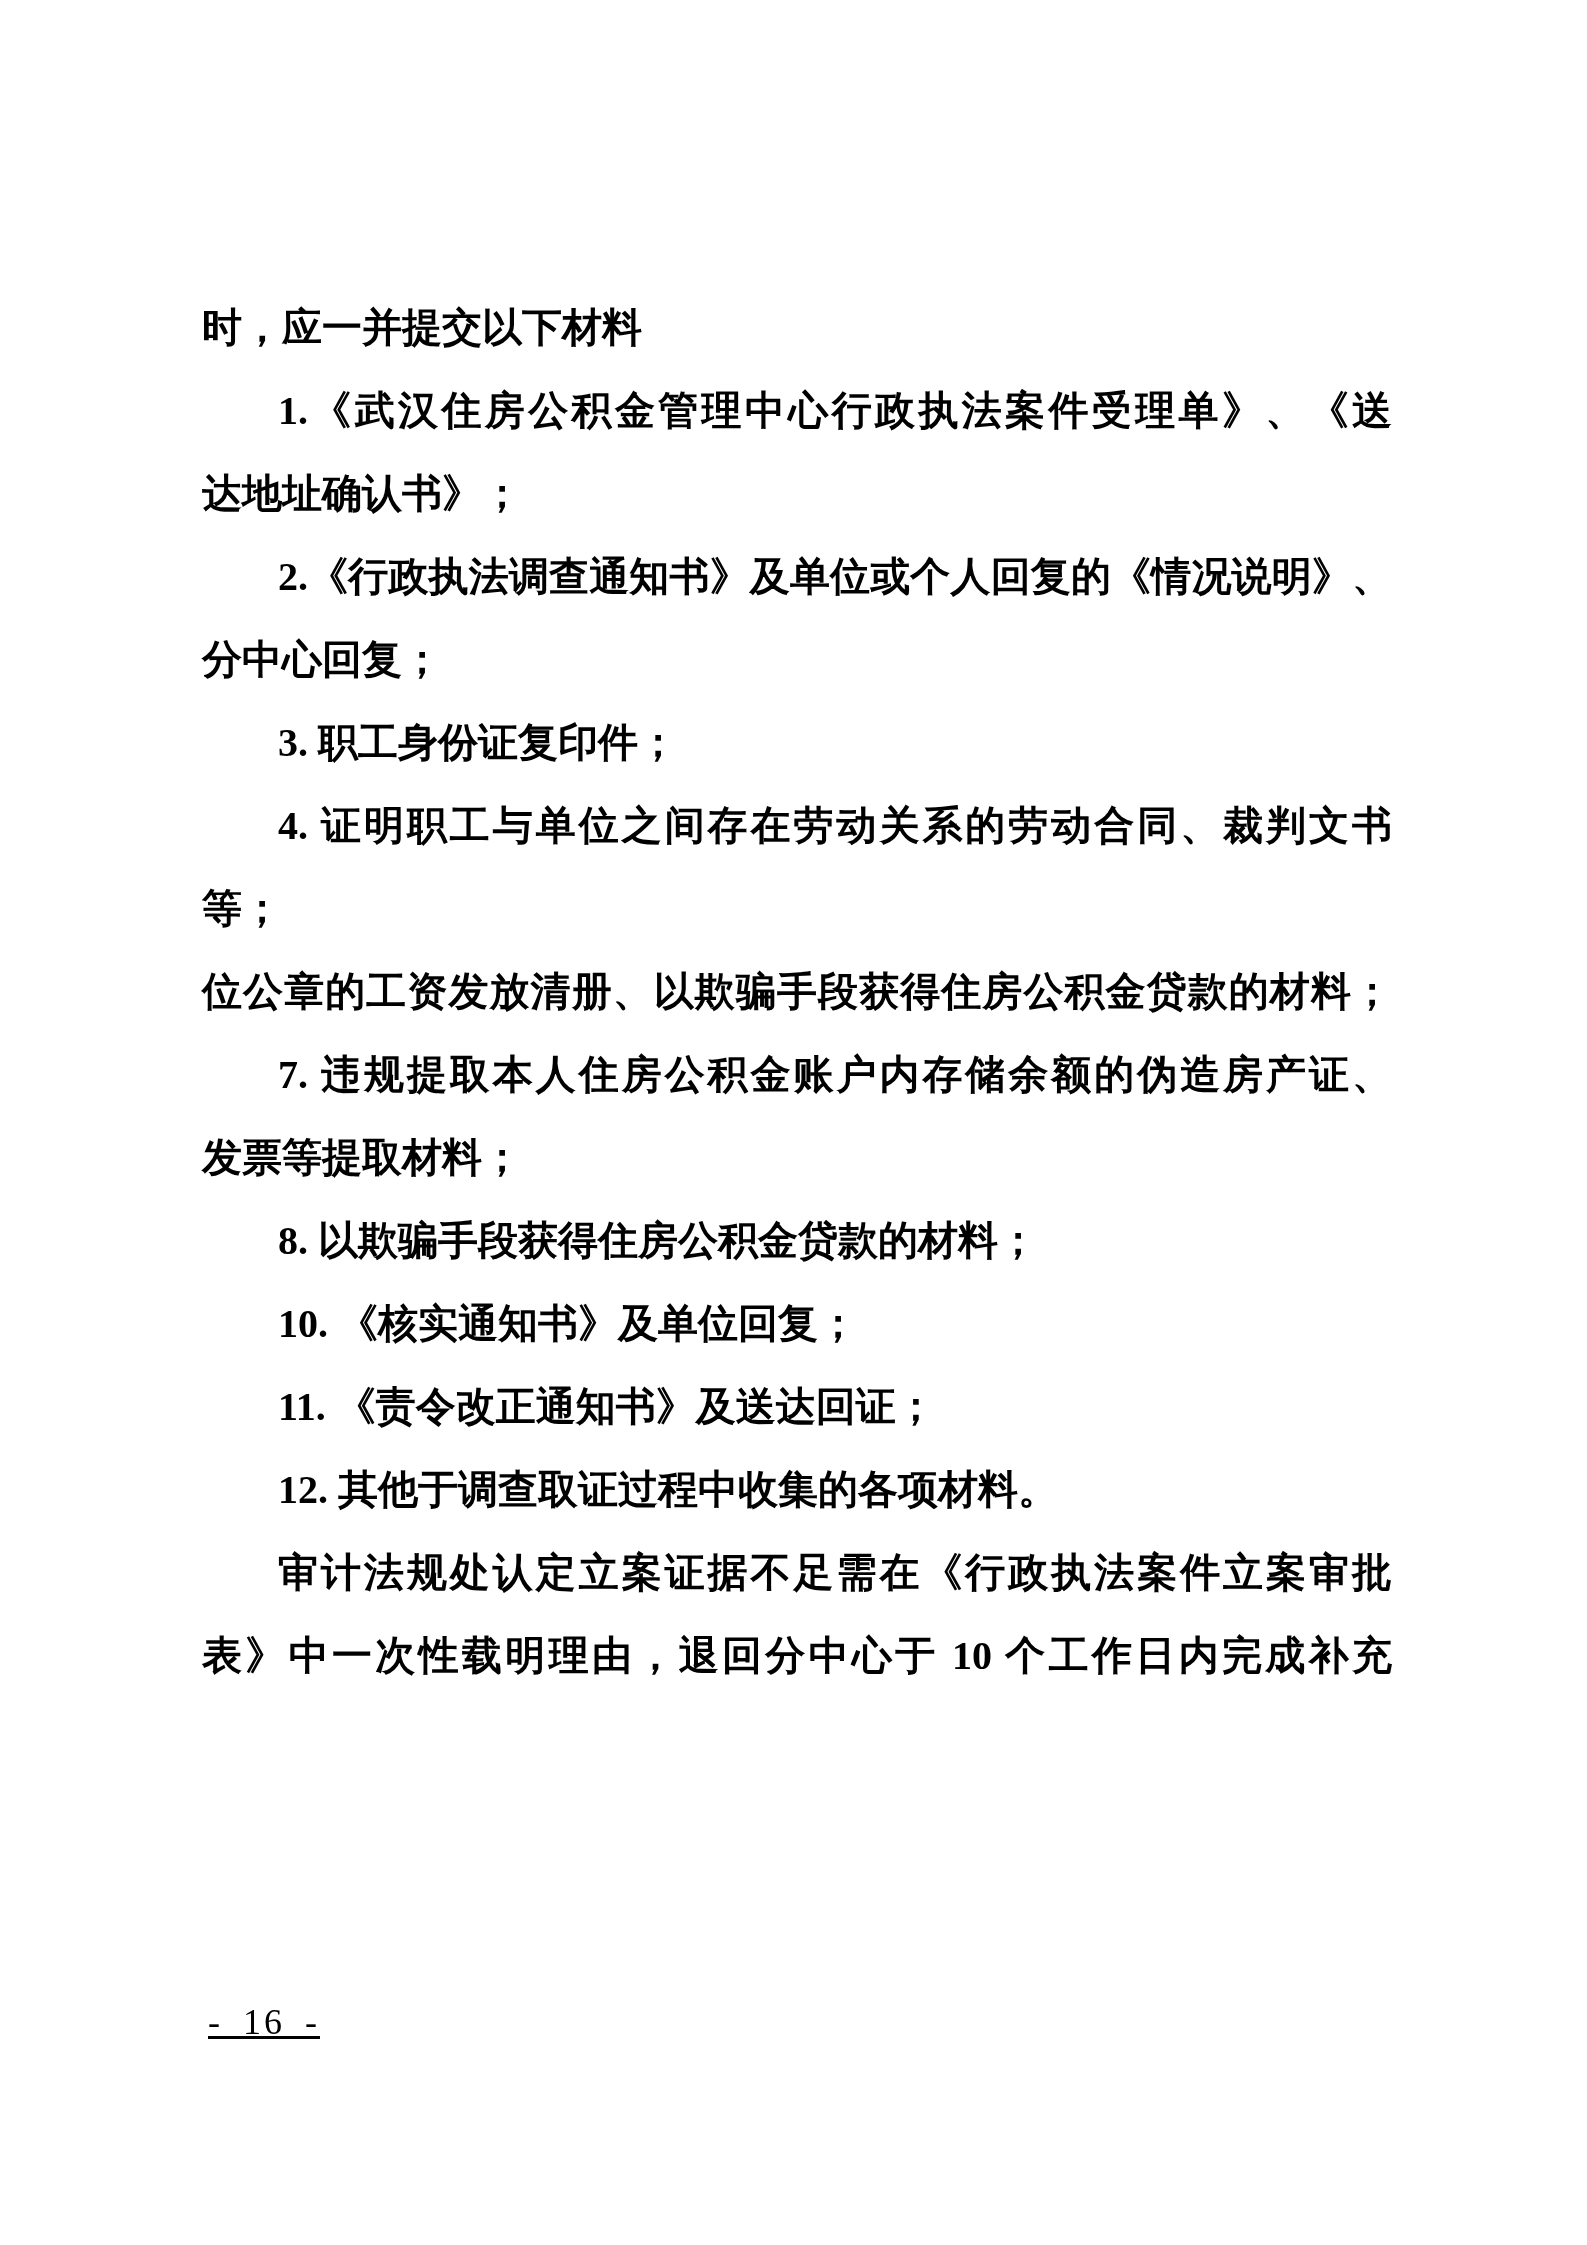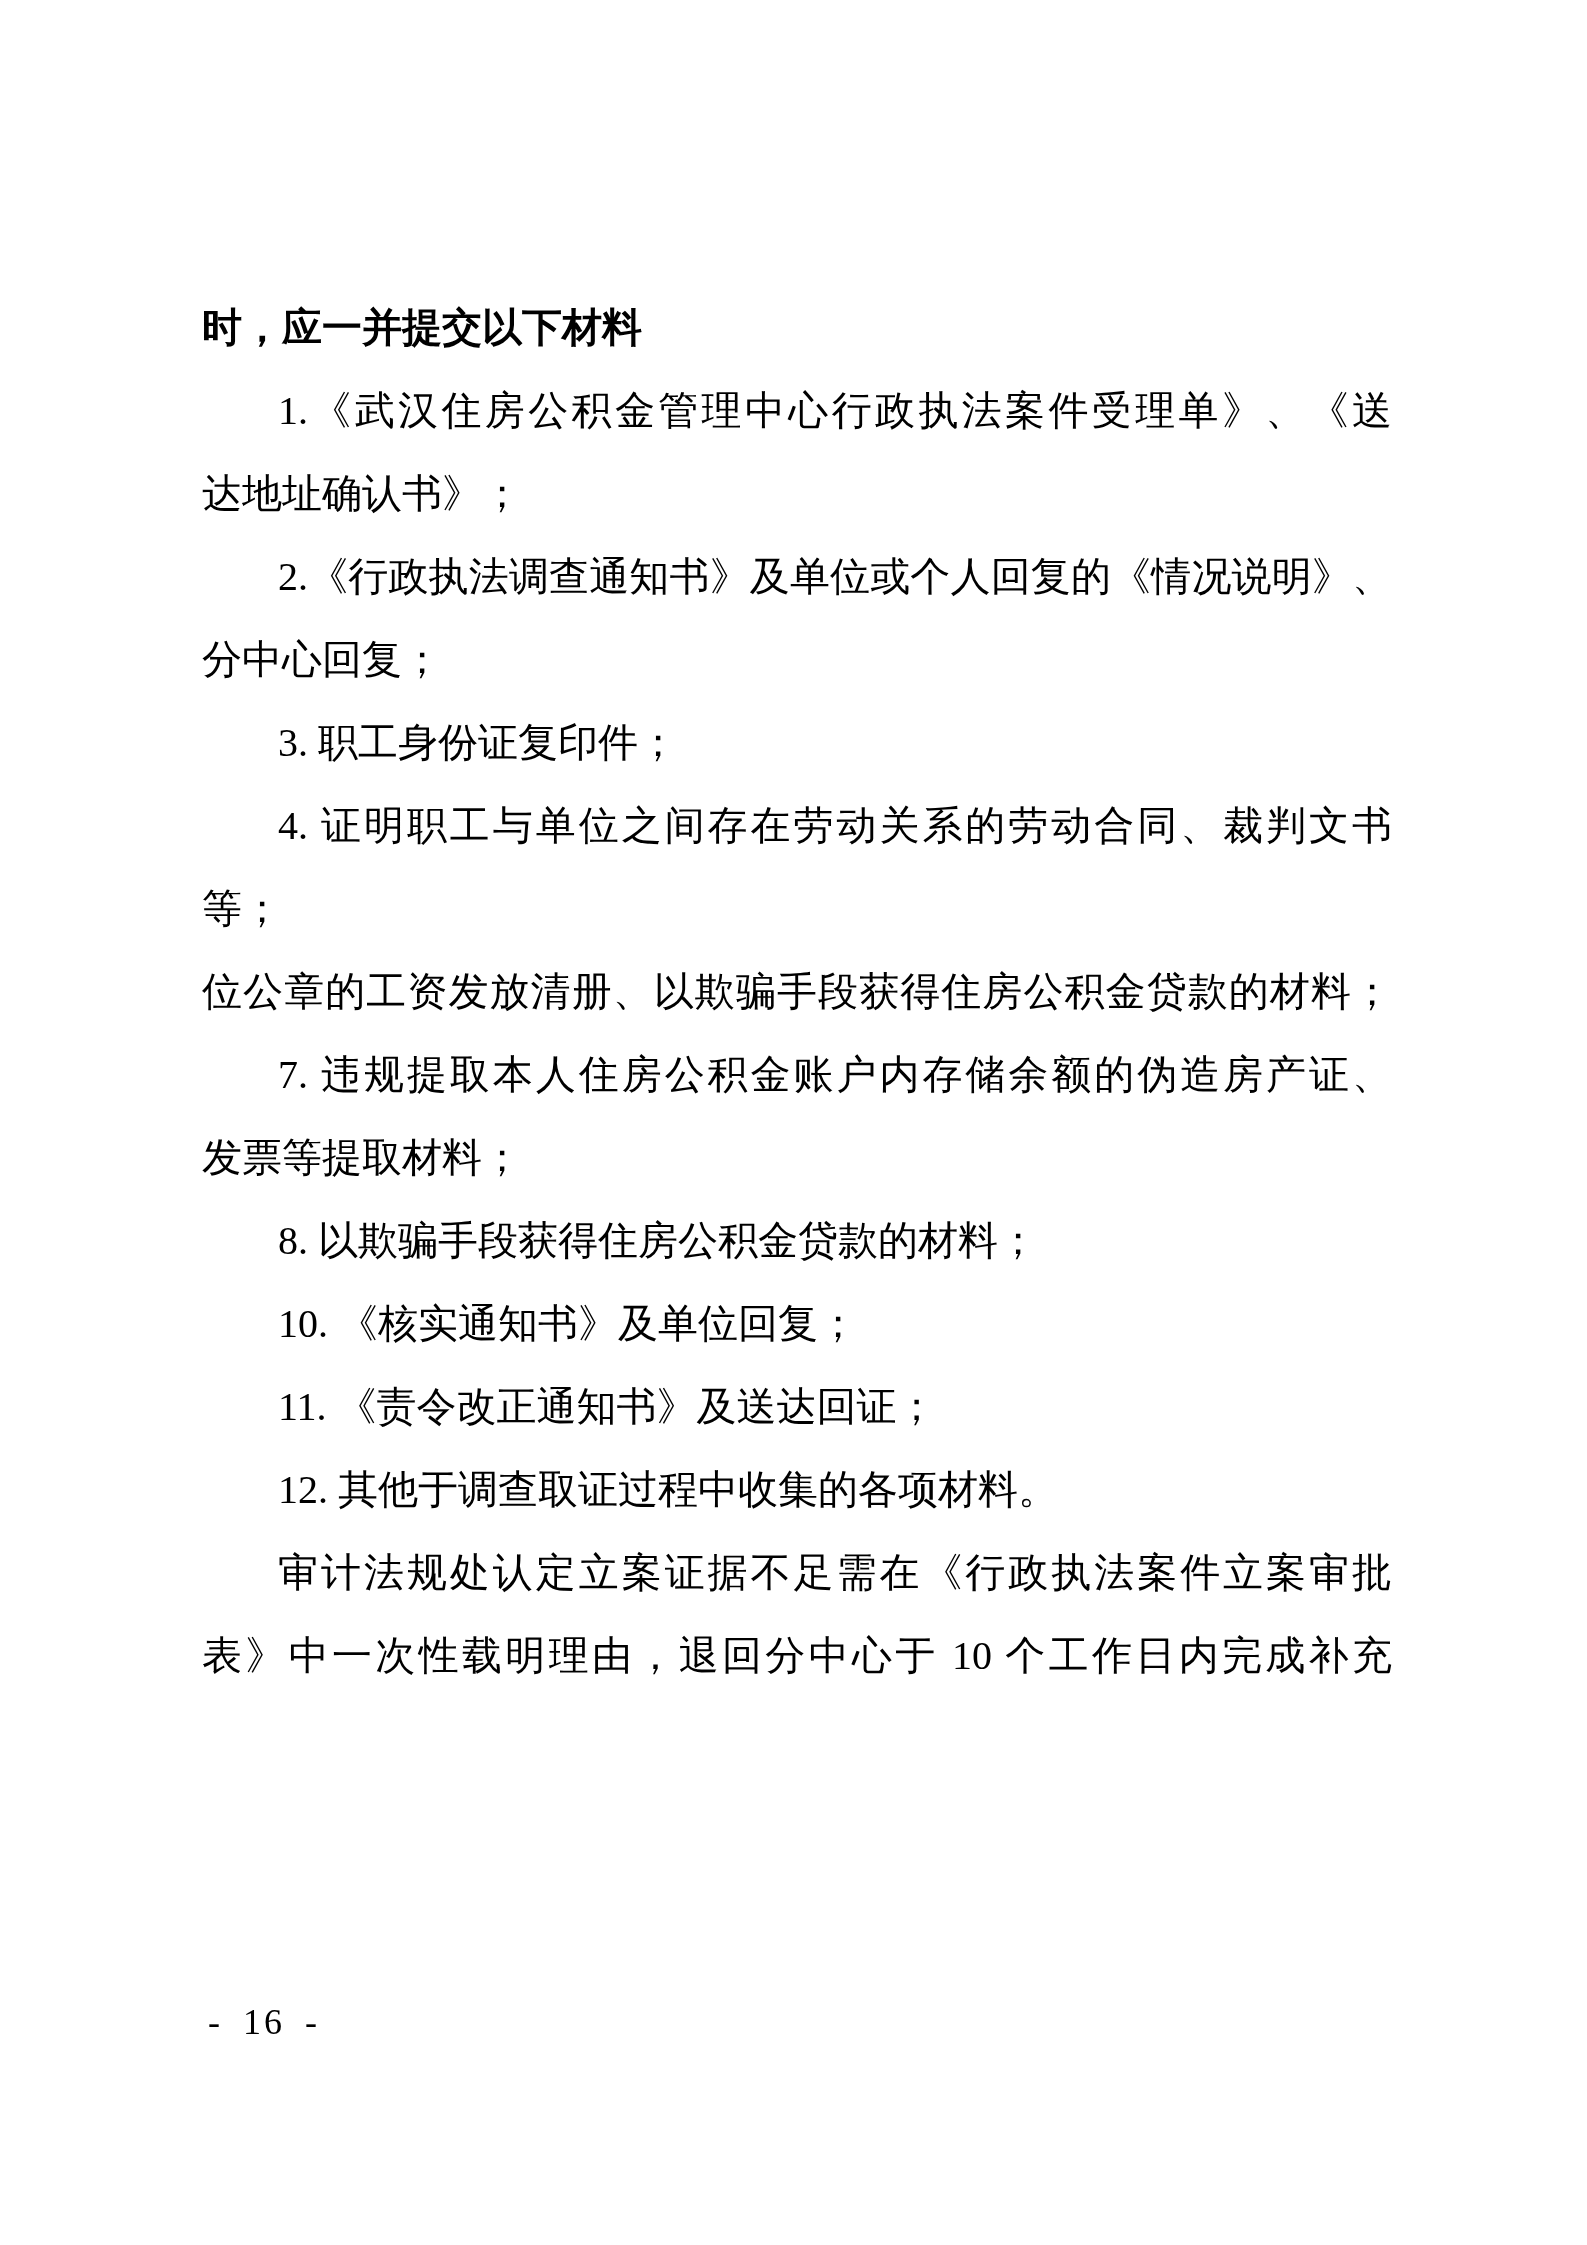--- a/index.html
+++ b/index.html
@@ -23,40 +23,42 @@
     width: 1190px;
     font-size: 40px;
     line-height: 83px;
     color: #000000;
     text-align: left;
   }
   .line {
     height: 83px;
     white-space: normal;
     overflow: visible;
+    font-weight: bold;
   }
   .line.indent {
     text-indent: 76px;
   }
   .line.justify {
     text-align: justify;
     text-align-last: justify;
   }
   .line.heading {
     font-weight: bold;
   }
   .page-number {
     position: absolute;
     left: 208px;
     top: 2004px;
     font-size: 36px;
     line-height: 36px;
     letter-spacing: 3px;
     word-spacing: 8px;
     color: #000000;
+    text-decoration: underline;
   }
 </style>
 </head>
 <body>
 
 <div class="page">
   <div class="content">
     <div class="line heading">时，应一并提交以下材料</div>
     <div class="line indent justify">1.《武汉住房公积金管理中心行政执法案件受理单》、《送</div>
     <div class="line">达地址确认书》；</div>

